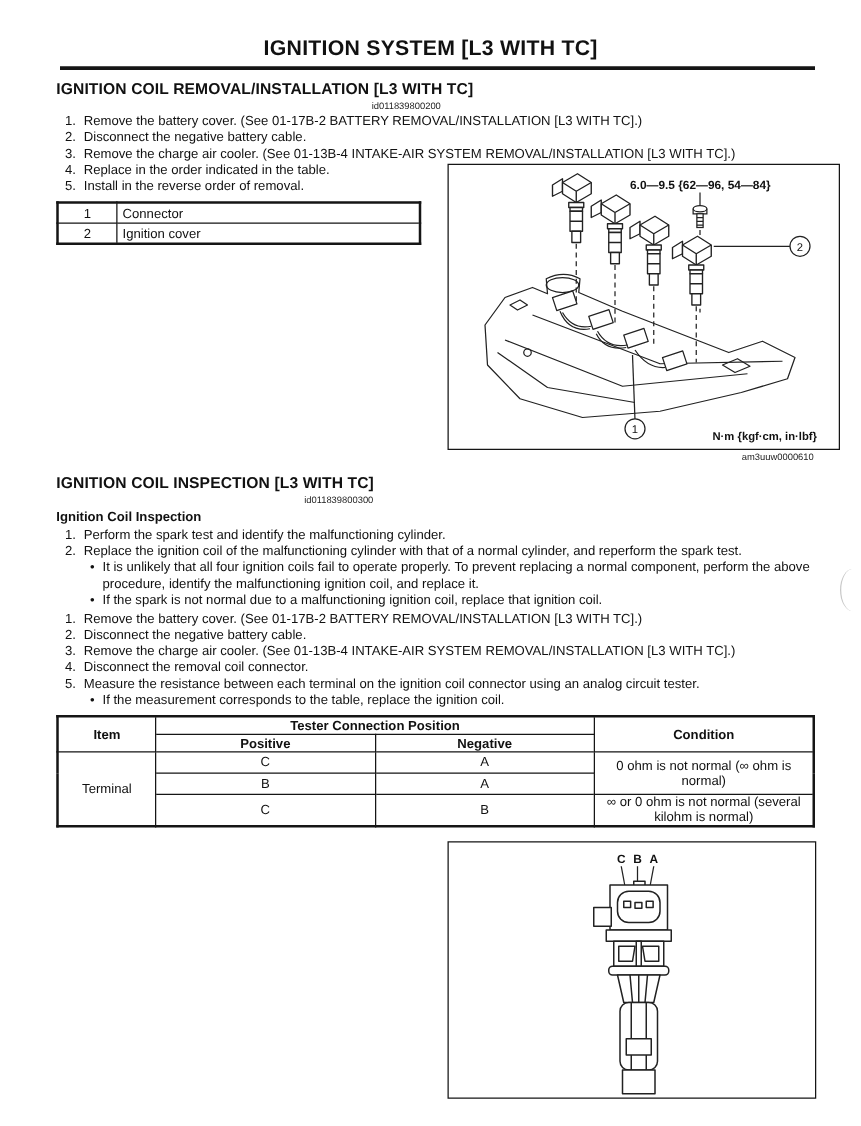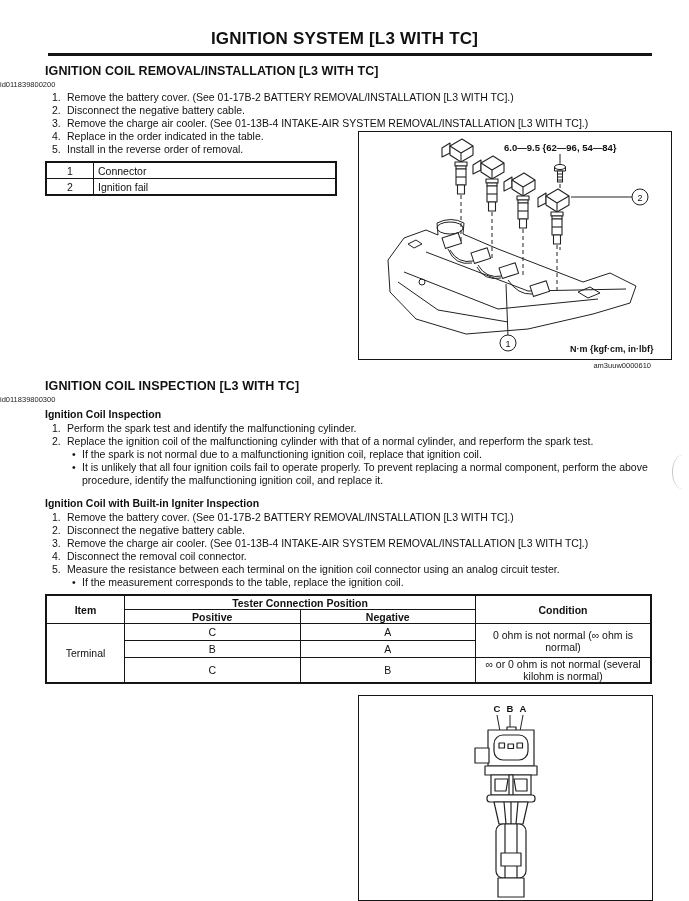--- a/index.html
+++ b/index.html
@@ -4,21 +4,21 @@
 <style>
   html,body{margin:0;padding:0;background:#e8e8e8;}
   .page{
     position:relative;width:689px;height:901px;background:#ffffff;
     font-family:"Liberation Sans","DejaVu Sans",sans-serif;color:#111;
     overflow:hidden;margin:0 auto;
   }
   .title{padding-top:9px;text-align:center;font-size:17px;font-weight:bold;letter-spacing:.2px;margin-top:20px;}
   .title-rule{margin:4px 0 0 48px;width:604px;height:3px;background:#151515;}
   .sec-heading{margin:8px 0 0 45px;font-size:12.5px;font-weight:bold;letter-spacing:.1px;}
-  .id-code{margin:2px 39px 0 0;text-align:left;font-size:7.5px;color:#222;}
+  .id-code{margin:2px 39px 0 0;text-align:center;font-size:7.5px;color:#222;}
   .steps{margin:2px 0 0 52px;width:600px;font-size:10.5px;line-height:13px;}
   .step{display:flex;}
   .step .num{flex:0 0 15px;}
   .step .txt{flex:1;}
   .bullets{margin:0 0 0 72px;width:578px;font-size:10.5px;line-height:13px;}
   .bullet{display:flex;}
   .bullet .dot{flex:0 0 10px;}
   .bullet .dot::before{content:"•";}
   .bullet .txt{flex:1;}
   .sub-heading{margin:4px 0 0 45px;font-size:10.5px;font-weight:bold;}
@@ -79,21 +79,21 @@
   </div>
 
   <table class="parts-table">
     <tbody>
         <tr>
       <td class="pnum">1</td>
       <td>Connector</td>
     </tr>
     <tr>
       <td class="pnum">2</td>
-      <td>Ignition fail</td>
+      <td>Ignition cover</td>
     </tr>
   </tbody>
     </table>
 
   <div class="figure-box fig1">
     <svg width="291" height="225" viewBox="0 0 291 225">
       <defs>
         <g id="coil" stroke="#222" fill="#fff" stroke-width="1.1" stroke-linejoin="round">
           <path d="M2,10 L10,5 L10,15 L2,19 Z"></path>
           <path d="M10,8 L22,1 L33,8 L33,17 L21,24 L10,17 Z"></path>
@@ -184,29 +184,28 @@
           <span class="txt">Perform the spark test and identify the malfunctioning cylinder.</span>
         </div>
       <div class="step">
           <span class="num">2.</span>
           <span class="txt">Replace the ignition coil of the malfunctioning cylinder with that of a normal cylinder, and reperform the spark test.</span>
         </div>
     </div>
     <div class="bullets">
       <div class="bullet">
           <span class="dot"></span>
-          <span class="txt">If the spark is not normal due to a malfunctioning ignition coil, replace that ignition coil.</span>
+          <span class="txt">It is unlikely that all four ignition coils fail to operate properly. To prevent replacing a normal component, perform the above procedure, identify the malfunctioning ignition coil, and replace it.</span>
         </div>
       <div class="bullet">
           <span class="dot"></span>
-          <span class="txt">It is unlikely that all four ignition coils fail to operate properly. To prevent replacing a normal component, perform the above procedure, identify the malfunctioning ignition coil, and replace it.</span>
-        </div>
-    </div>
-
-    <div class="sub-heading" style="margin-top:10px;">Ignition Coil with Built-in Igniter Inspection</div>
+          <span class="txt">If the spark is not normal due to a malfunctioning ignition coil, replace that ignition coil.</span>
+        </div>
+    </div>
+
     <div class="steps">
       <div class="step">
           <span class="num">1.</span>
           <span class="txt">Remove the battery cover. (See 01-17B-2 BATTERY REMOVAL/INSTALLATION [L3 WITH TC].)</span>
         </div>
       <div class="step">
           <span class="num">2.</span>
           <span class="txt">Disconnect the negative battery cable.</span>
         </div>
       <div class="step">

